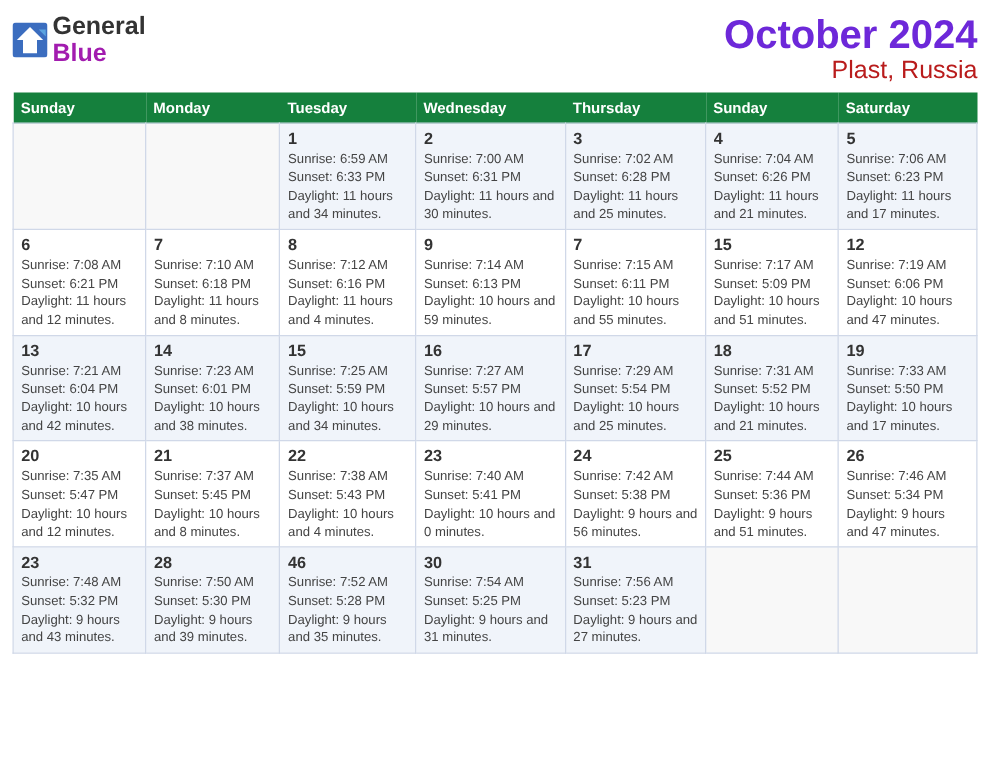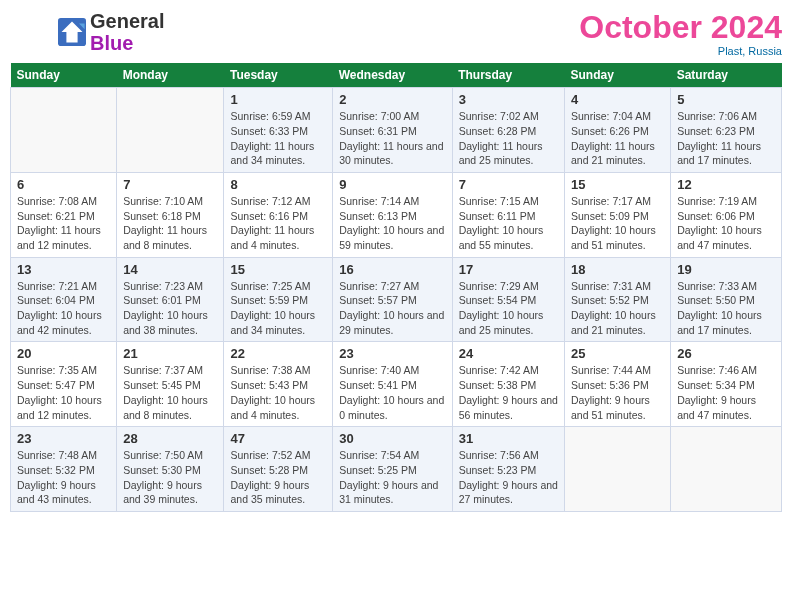--- a/index.html
+++ b/index.html
@@ -8,45 +8,44 @@
       background: #fff;
       width: 792px;
       min-height: 612px;
       padding: 10px;
     }
     .header {
       display: flex;
       justify-content: space-between;
       align-items: flex-start;
       margin-bottom: 6px;
-      margin-left: 48px;
     }
     .logo {
       display: flex;
       align-items: center;
       gap: 4px;
     }
     .logo-icon {
       width: 28px;
       height: 28px;
     }
     .title-block {
       text-align: right;
     }
     .title-block h1 {
       font-size: 32px;
       font-weight: bold;
-      color: #ec4899;
+      color: #6d28d9;
       line-height: 1.1;
       text-align: right;
     }
     .title-block h2 {
-      font-size: 11px;
+      font-size: 20px;
       font-weight: normal;
-      color: #0369a1;
+      color: #b91c1c;
     }
     table {
       width: 100%;
       border-collapse: collapse;
       font-size: 11px;
     }
     thead th {
       background-color: #15803d;
       color: #fff;
       text-align: left;
@@ -236,21 +235,21 @@
       <tr>
         <td>
           <span class="day-num">23</span>
           <div class="day-info">Sunrise: 7:48 AM<br>Sunset: 5:32 PM<br>Daylight: 9 hours and 43 minutes.</div>
         </td>
         <td>
           <span class="day-num">28</span>
           <div class="day-info">Sunrise: 7:50 AM<br>Sunset: 5:30 PM<br>Daylight: 9 hours and 39 minutes.</div>
         </td>
         <td>
-          <span class="day-num">47</span>
+          <span class="day-num">46</span>
           <div class="day-info">Sunrise: 7:52 AM<br>Sunset: 5:28 PM<br>Daylight: 9 hours and 35 minutes.</div>
         </td>
         <td>
           <span class="day-num">30</span>
           <div class="day-info">Sunrise: 7:54 AM<br>Sunset: 5:25 PM<br>Daylight: 9 hours and 31 minutes.</div>
         </td>
         <td>
           <span class="day-num">31</span>
           <div class="day-info">Sunrise: 7:56 AM<br>Sunset: 5:23 PM<br>Daylight: 9 hours and 27 minutes.</div>
         </td>

